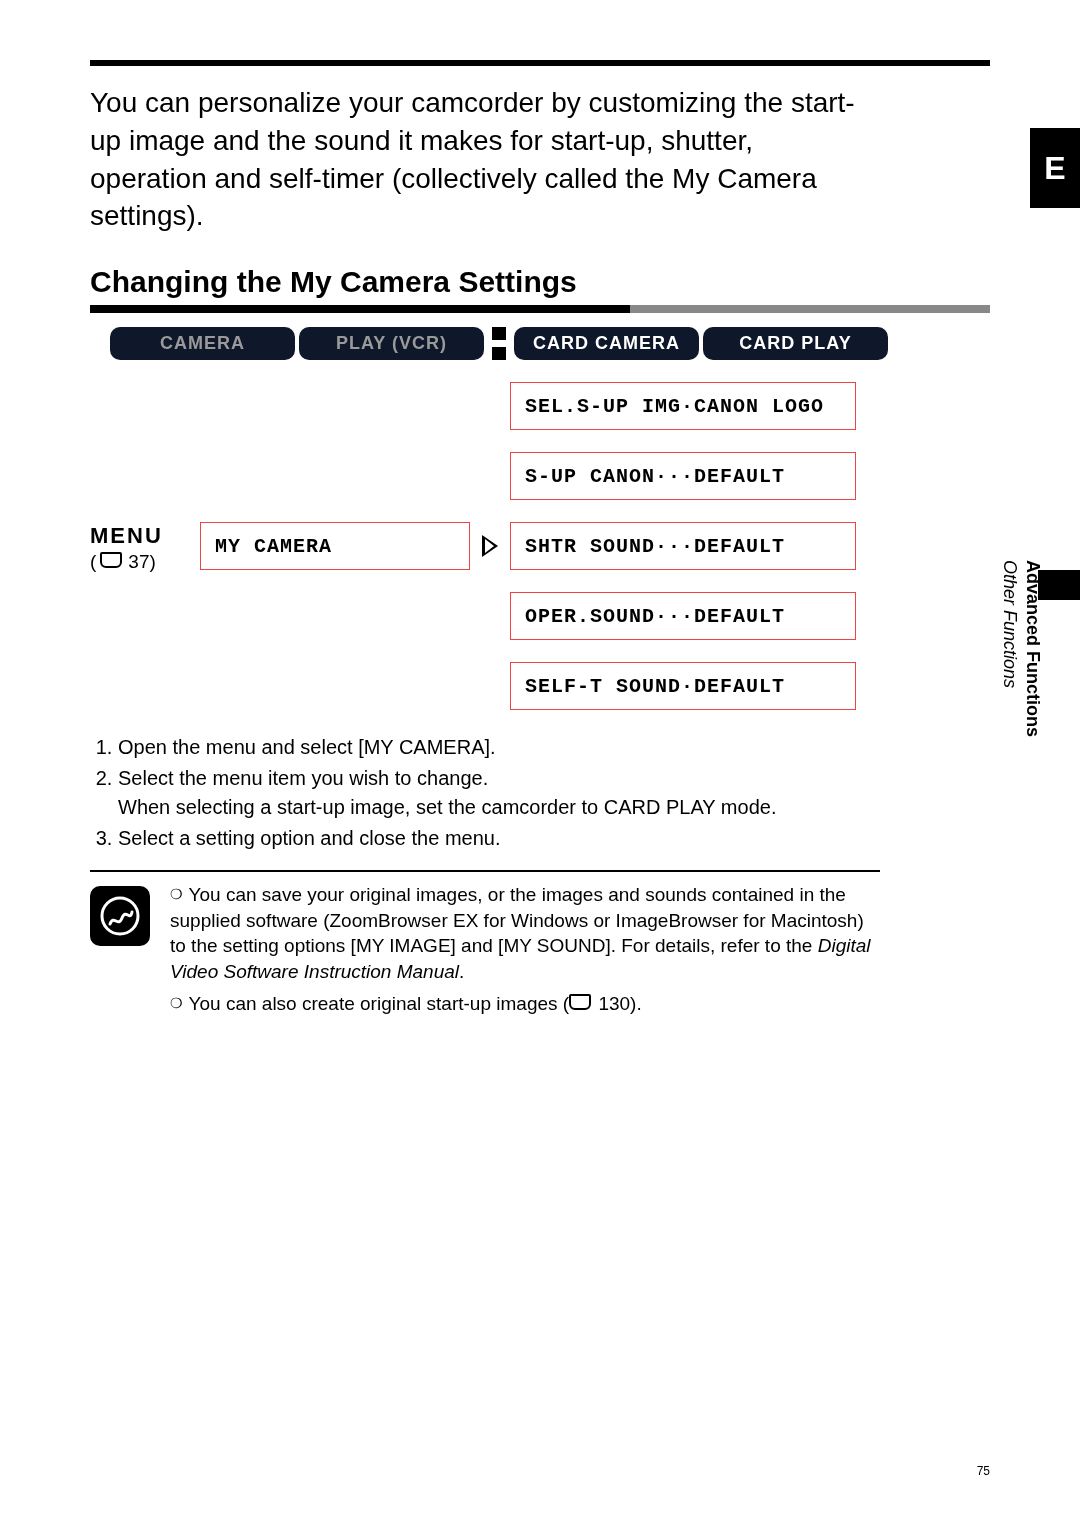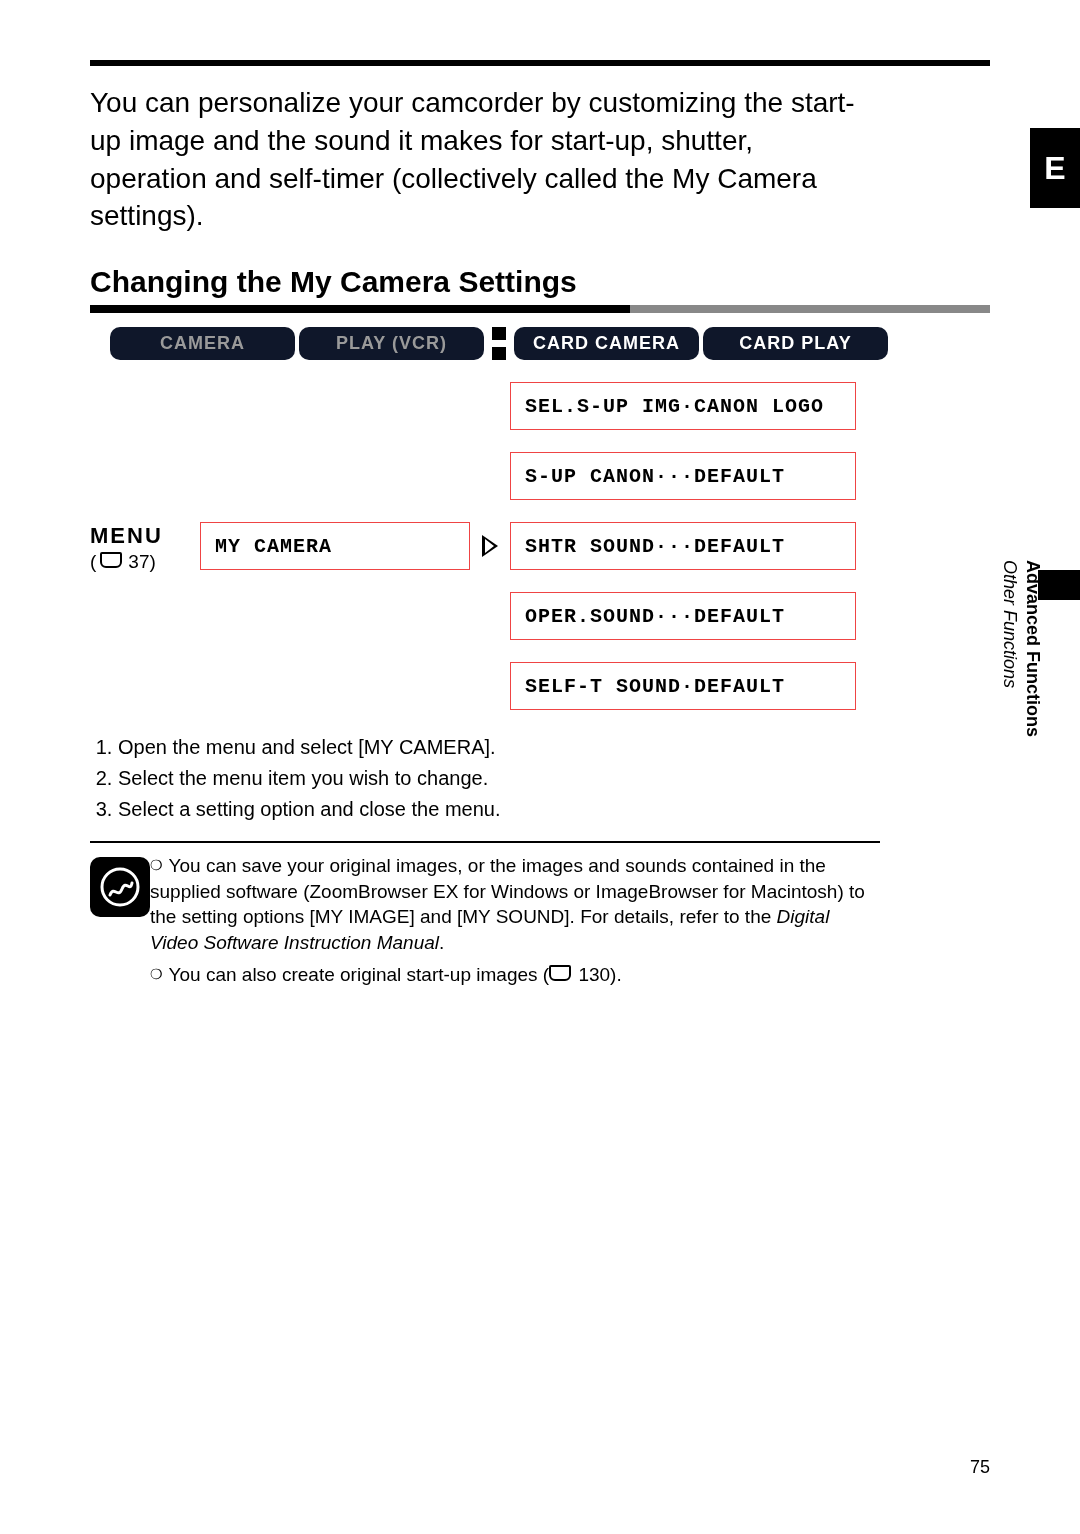--- a/index.html
+++ b/index.html
@@ -160,20 +160,21 @@
     border: none;
     border-top: 2px solid #000;
     margin: 18px 0 10px 0;
     max-width: 790px;
   }
 
   
   .info-row {
     display: flex;
     align-items: flex-start;
+    gap: 20px;
     max-width: 790px;
   }
   .info-icon {
     flex: 0 0 60px;
     height: 60px;
     background: #000;
     border-radius: 10px;
     display: flex;
     align-items: center;
     justify-content: center;
@@ -226,21 +227,21 @@
     line-height: 1.3;
     white-space: nowrap;
   }
   .side-text .bold { font-weight: 700; }
   .side-text .ital { font-style: italic; }
 
   .page-num {
     position: absolute;
     bottom: 56px;
     right: 90px;
-    font-size: 18px;
+    font-size: 12px;
   }
 </style>
 </head>
 <body>
 
 <div class="page">
 
   <hr class="title-rule">
 
   <p class="intro">You can personalize your camcorder by customizing the start-up image and the sound it makes for start-up, shutter, operation and self-timer (collectively called the My Camera settings).</p>
@@ -291,20 +292,21 @@
     </div>
   </div>
 
   <div class="steps">
     <ol>
       <li>
         <span class="step-main">Open the menu and select [MY CAMERA].</span>
       </li>
       <li>
         <span class="step-main">Select the menu item you wish to change.</span>
+        <span class="step-sub">When selecting a start-up image, set the camcorder to CARD PLAY mode.</span>
       </li>
       <li>
         <span class="step-main">Select a setting option and close the menu.</span>
       </li>
     </ol>
   </div>
 
   <hr class="info-rule">
 
   <div class="info-row">

